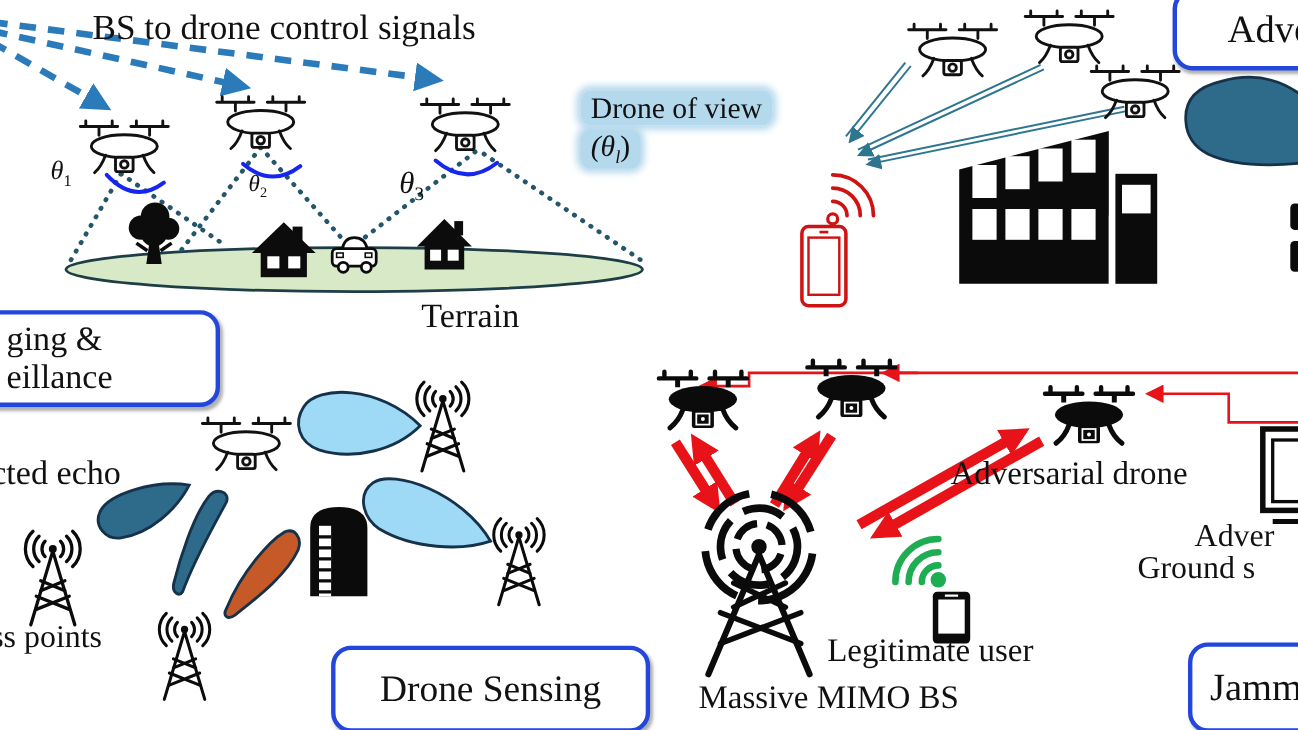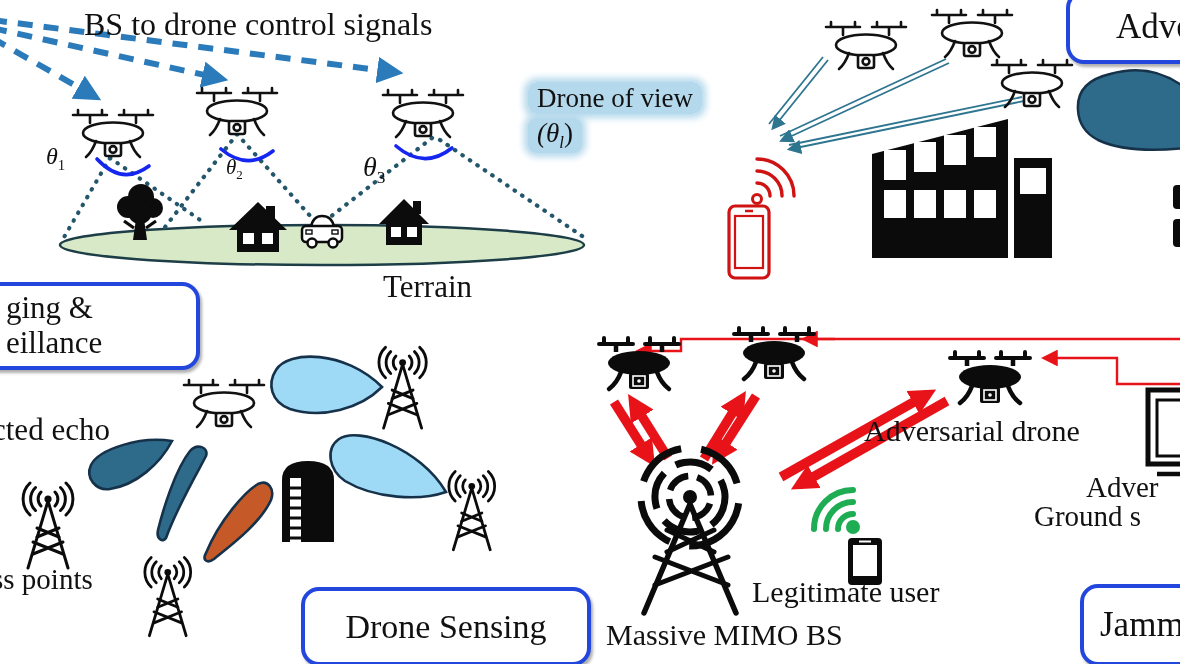--- a/index.html
+++ b/index.html
@@ -280,19 +280,19 @@
   <span>Adver</span>
 </div>
 
 <div class="lbl" style="left:864px;top:415px;font-size:30px;">Adversarial drone</div>
 
 <div class="lbl" style="left:1086px;top:472px;font-size:29px;">Adver</div>
 <div class="lbl" style="left:752px;top:576px;font-size:30px;">Legitimate user</div>
 
 <div class="lbl" style="left:1034px;top:501px;font-size:29px;">Ground s</div>
 
-<div class="lbl" style="left:606px;top:619px;font-size:30px;">Massive MIMO BS</div>
+<div class="lbl" style="left:635px;top:619px;font-size:30px;">Massive MIMO BS</div>
 
 <div class="bluebox" style="left:1080px;top:584px;width:150px;height:74px;padding-left:16px;font-size:35px;">
   <span>Jamm</span>
 </div>
 
 </div>
 
 </body></html>

